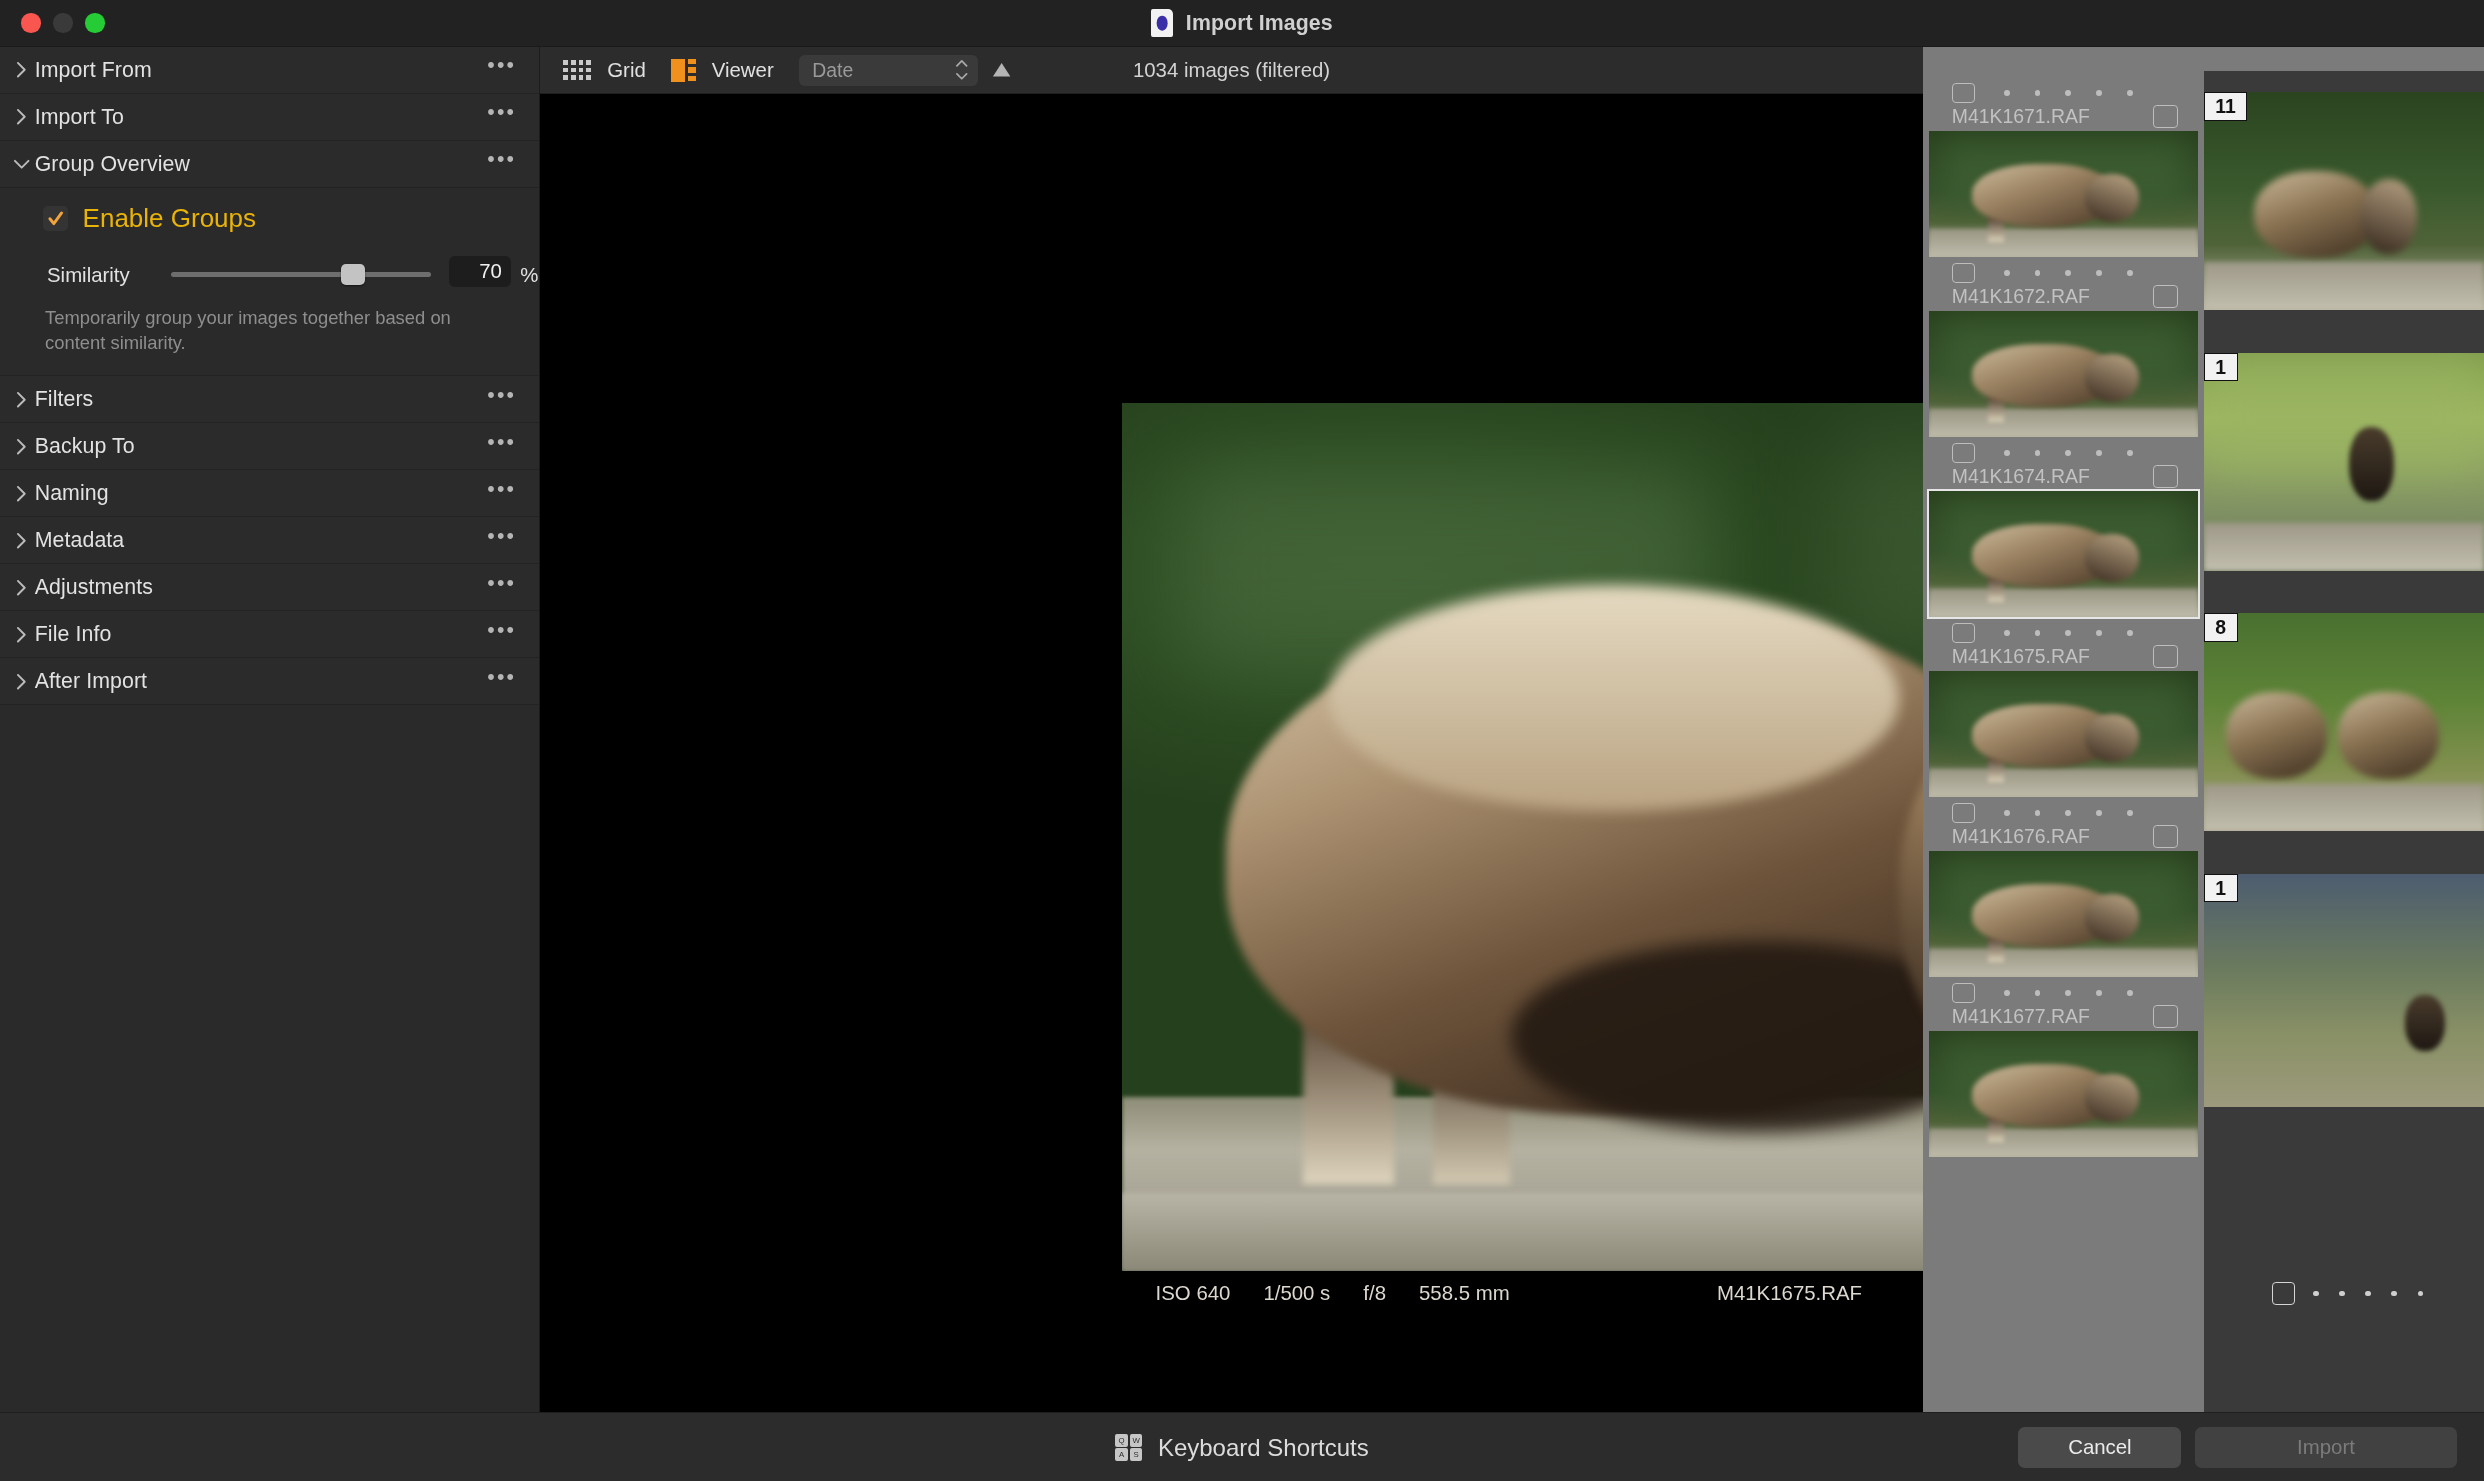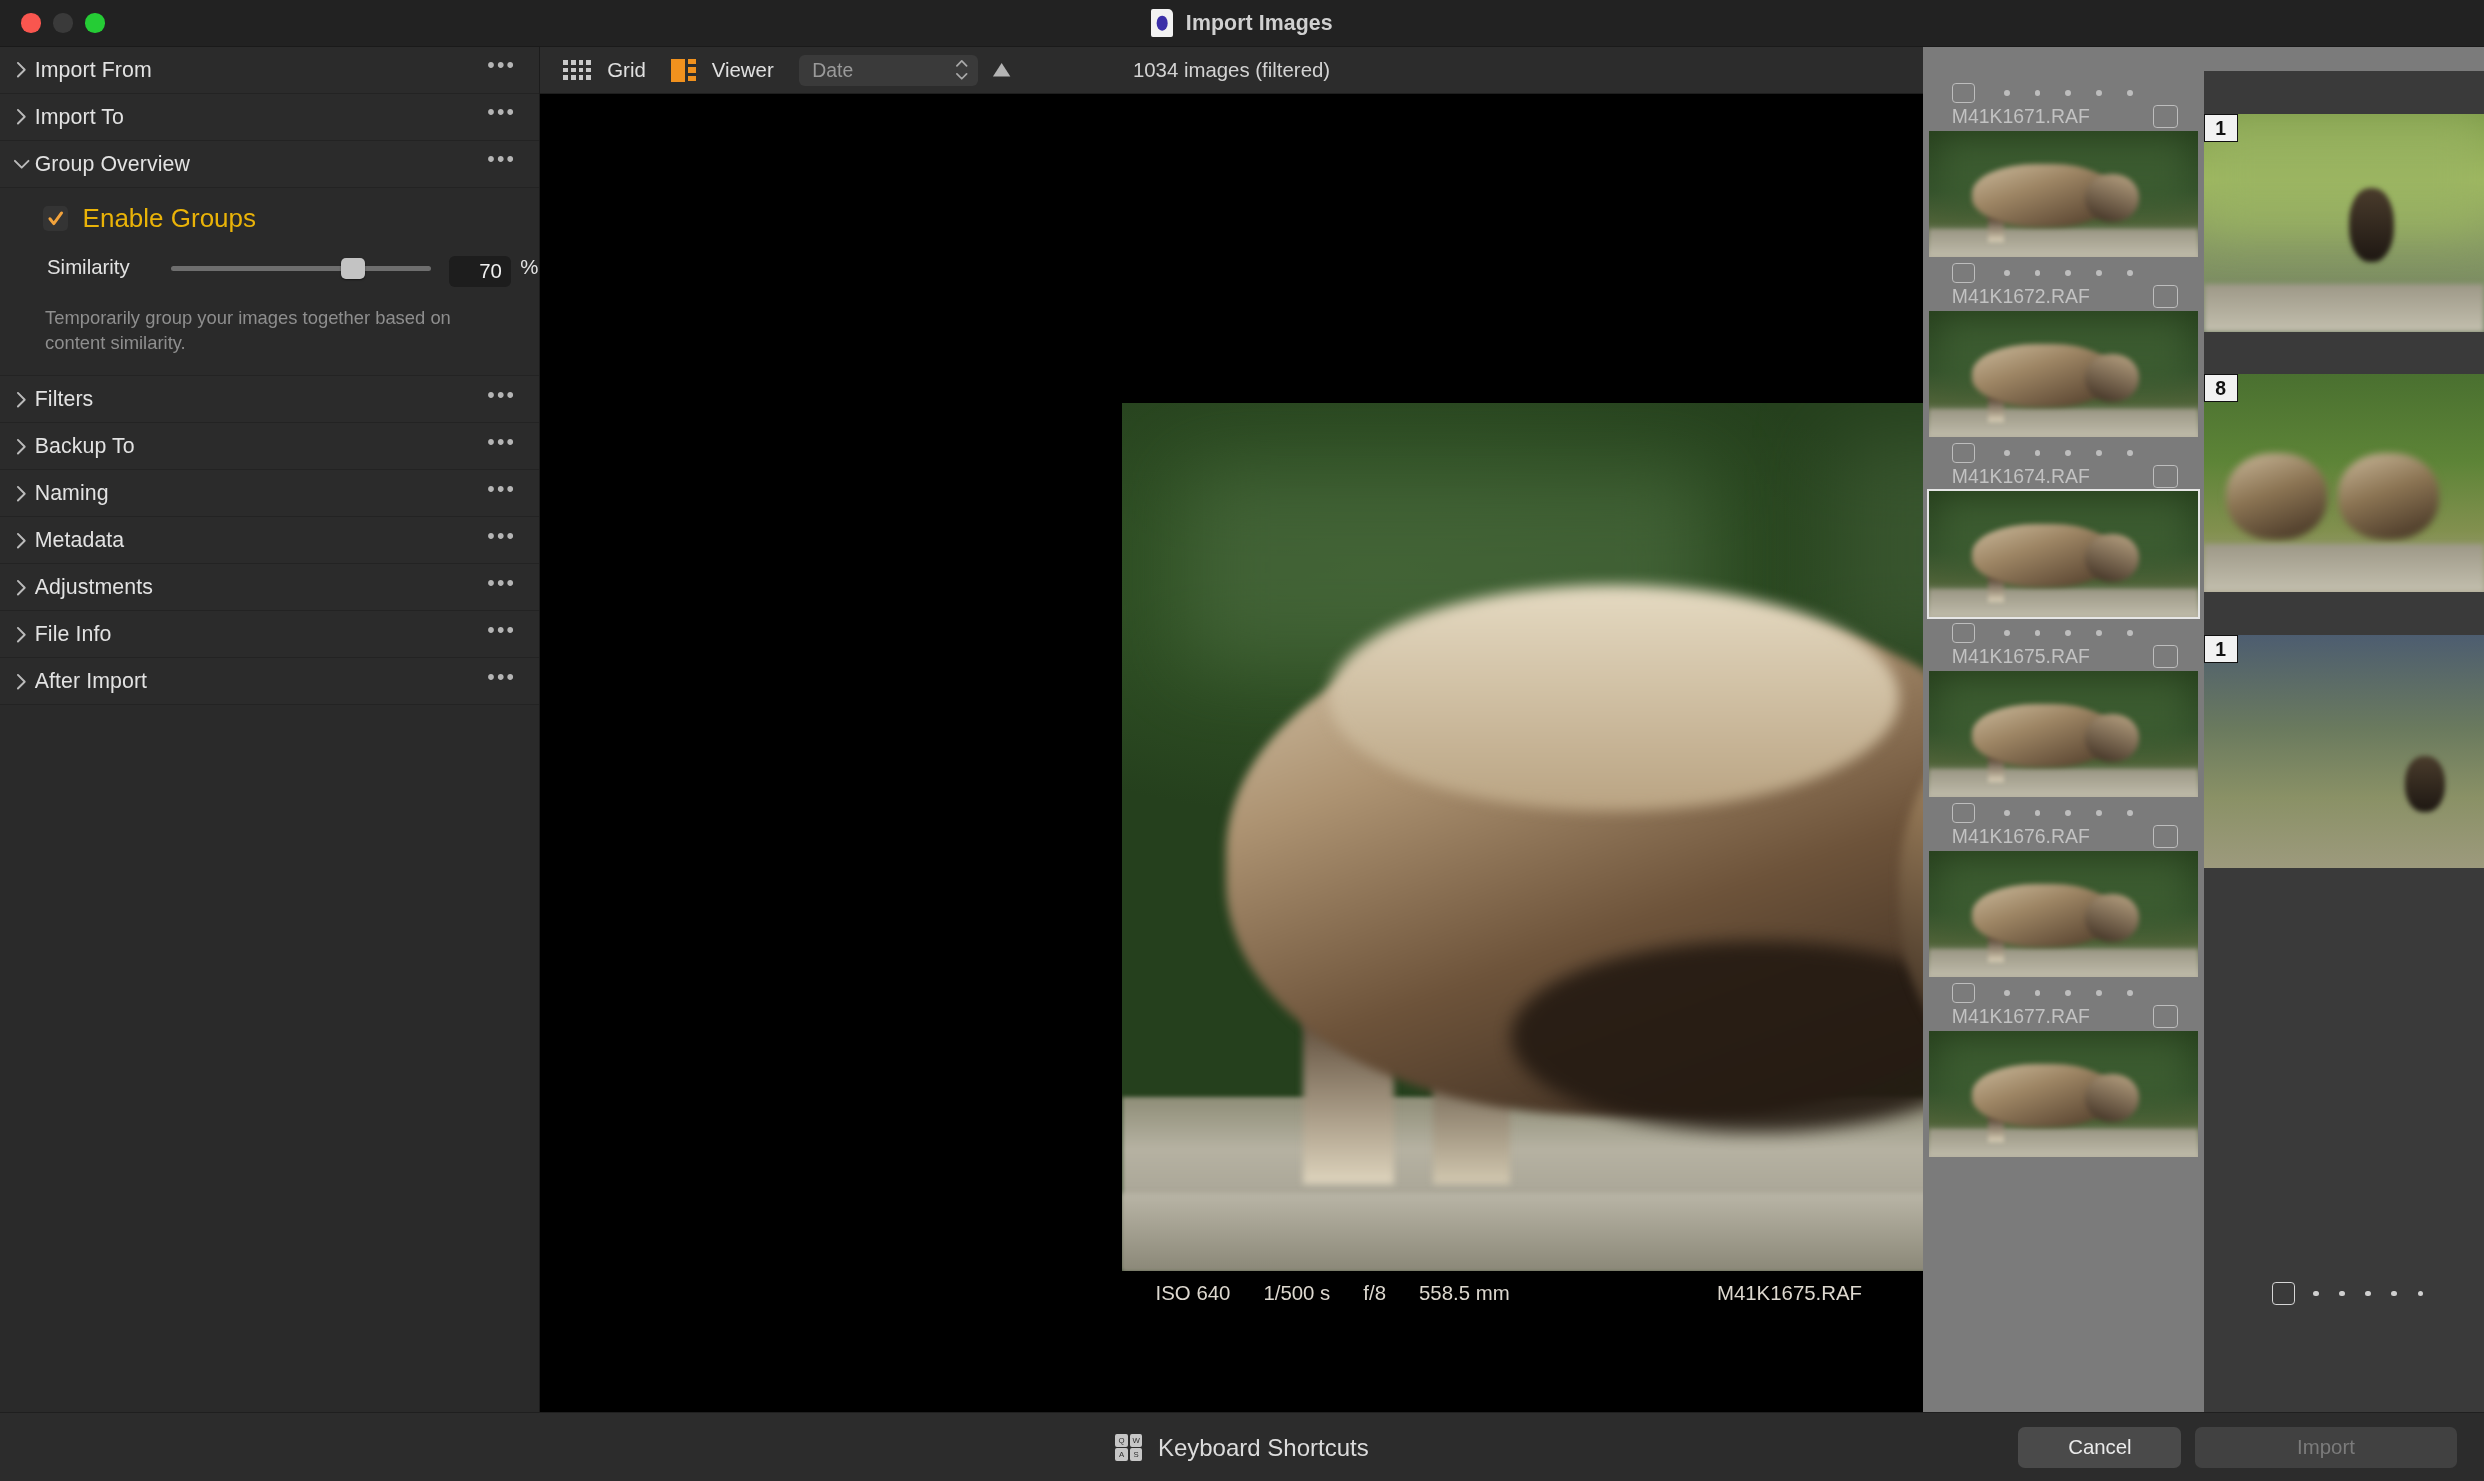--- a/index.html
+++ b/index.html
@@ -78,21 +78,21 @@
   .group-body { background: #2a2a2a; padding: 9.7px 0 19.4px 0; border-bottom: 1px solid #232323; }
   .row-check { display: flex; align-items: center; padding: 5.8px 0 5.8px 43px; gap: 14.6px; }
   .chk-on {
     width: 25px; height: 25px; border-radius: 4.9px; background: #343434;
     display: flex; align-items: center; justify-content: center;
     flex: 0 0 25px;
   }
   .chk-on svg { display: block; }
   .lbl { color: #eab308; font-size: 26px; }
 
-  .row-slider { display: flex; align-items: flex-start; padding: 15.5px 0 5.8px 47px; gap: 0; }
+  .row-slider { display: flex; align-items: flex-end; padding: 15.5px 0 5.8px 47px; gap: 0; }
   .slider-label { color: #e2e2e2; font-size: 20.4px; width: 124px; flex: 0 0 124px; }
   .slider-wrap {
     position: relative; width: 260px; flex: 0 0 260px; height: 25px;
     display: flex; align-items: center; margin-right: 17.5px;
   }
   .slider-track { position: absolute; left: 0; right: 0; height: 4.9px; background: #6e6e6e; border-radius: 2.9px; }
   .slider-thumb {
     position: absolute; width: 24px; height: 21.3px; border-radius: 4.9px;
     background: #c3c3c3; box-shadow: 0 1px 1.9px rgba(0,0,0,.5);
     transform: translateX(-50%);
@@ -672,20 +672,28 @@
               <div class="ti-rock"></div>
             <div class="ti-leg"></div>
               <div class="ti-ox"></div>
               <div class="ti-head"></div>
           </div>
         </div>
       </div>
 
       <div class="fs-col fs-right">
 
+        <div class="grp">
+          <span class="grp-badge">11</span>
+          <div class="grp-img gi-a" style="height:218px;margin-top:21.3px;">
+            <div class="gi-shape1"></div>
+              <div class="gi-shape2"></div>
+              <div class="gi-rock"></div>
+          </div>
+        </div>
         <div class="grp-gap"></div>
 
         <div class="grp">
           <span class="grp-badge">1</span>
           <div class="grp-img gi-b" style="height:218px;margin-top:21.3px;">
             <div class="gi-blurtop"></div>
               <div class="gi-small"></div>
               <div class="gi-rock"></div>
           </div>
         </div>

